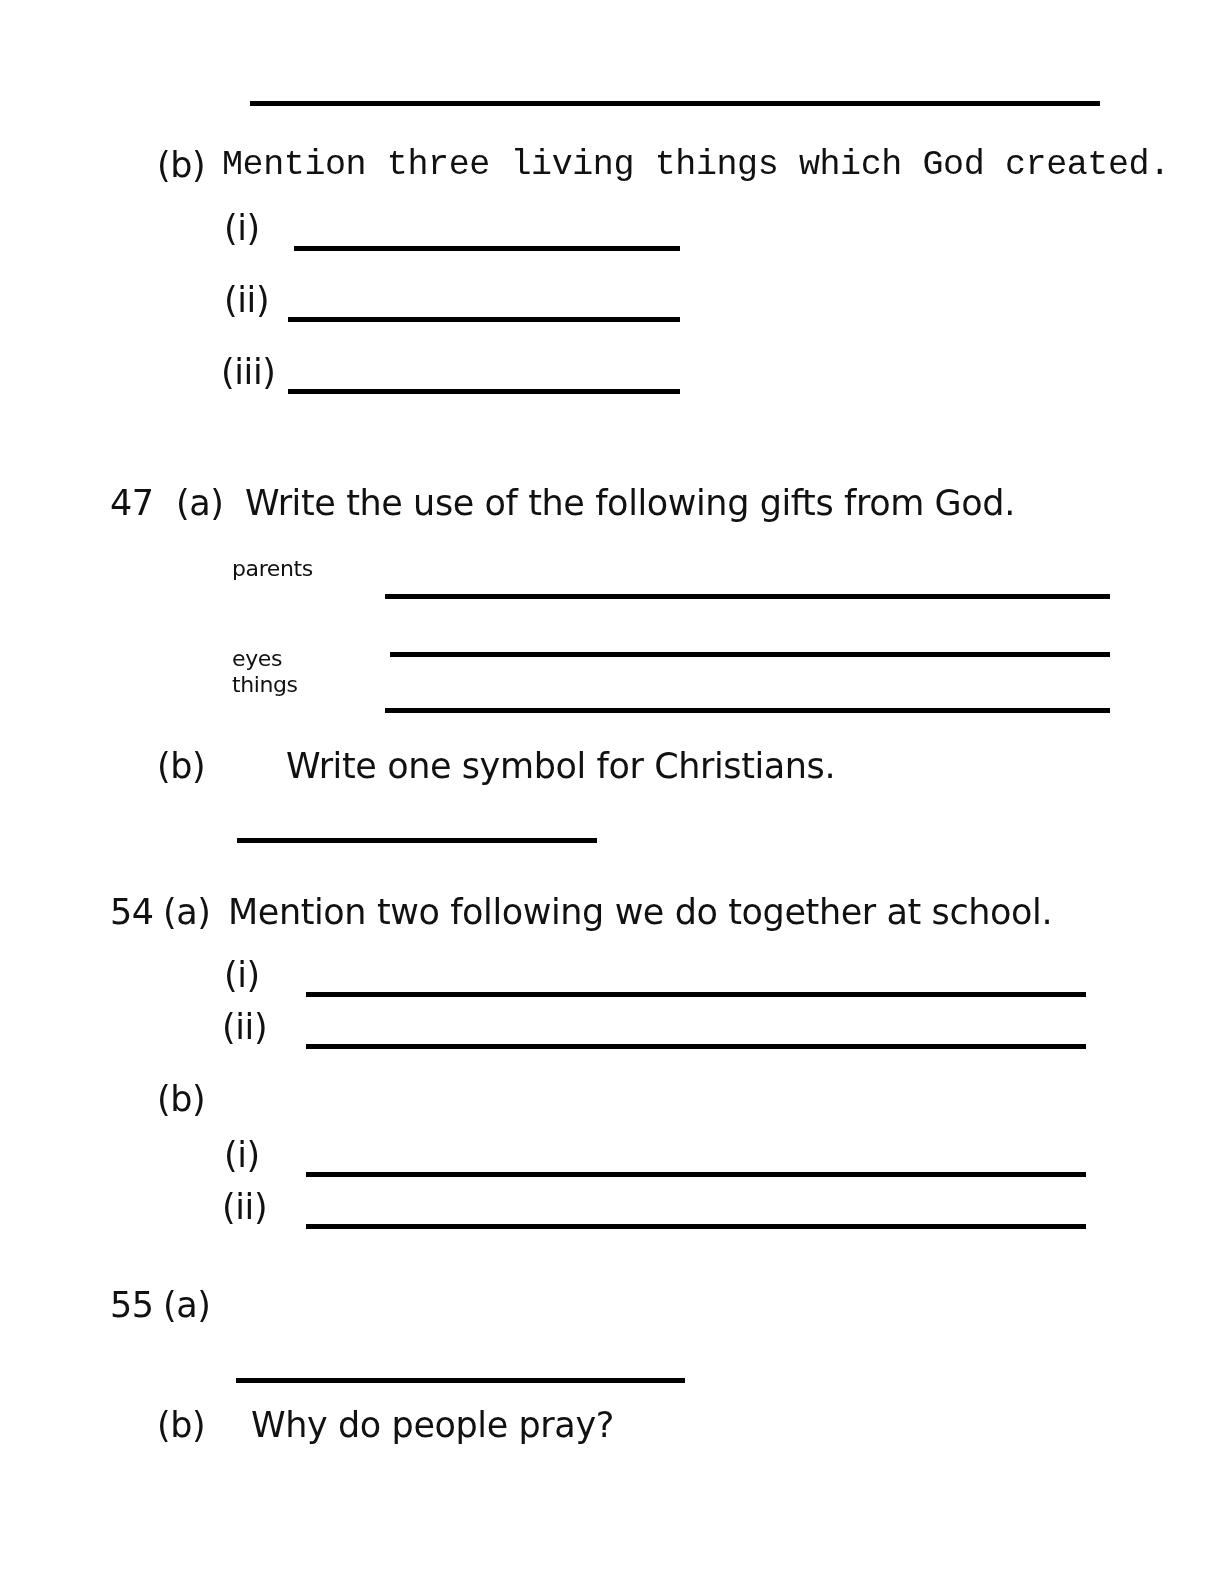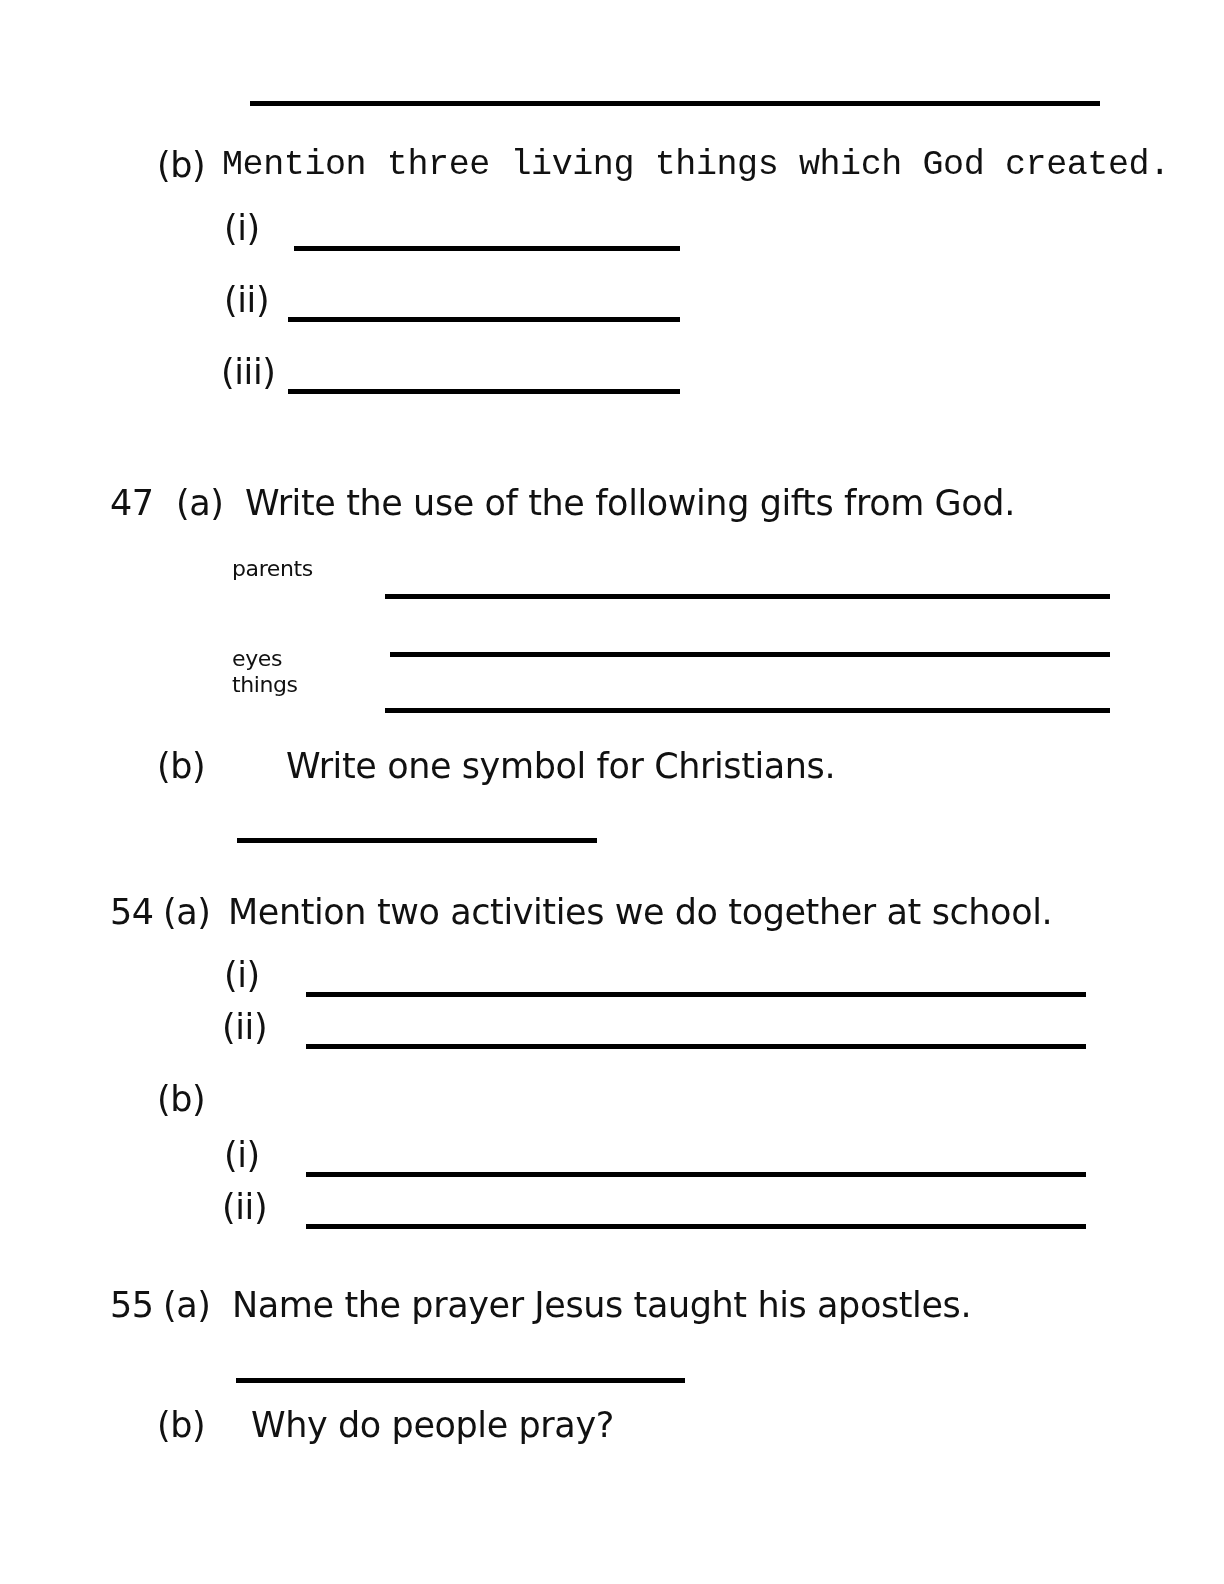--- a/index.html
+++ b/index.html
@@ -83,37 +83,36 @@
 
   <div class="txt item" style="left:232px; top:674px;">things</div>
   <div class="rule" style="left:385px; top:708px; width:725px;"></div>
 
   <div class="txt label" style="left:157px; top:749px;">(b)</div>
   <div class="txt qtext" style="left:246px; top:749px;margin-left:40px;">Write one symbol for Christians.</div>
   <div class="rule" style="left:237px; top:838px; width:360px;"></div>
 
   <div class="txt qnum" style="left:110px; top:895px;">54</div>
   <div class="txt label" style="left:163px; top:895px;">(a)</div>
-  <div class="txt qtext" style="left:228px; top:895px;">Mention two activities we do together at school.</div>
+  <div class="txt qtext" style="left:228px; top:895px;">Mention two following we do together at school.</div>
 
   <div class="txt roman" style="left:224px; top:958px;">(i)</div>
   <div class="rule" style="left:306px; top:992px; width:780px;"></div>
 
   <div class="txt roman" style="left:222px; top:1010px;">(ii)</div>
   <div class="rule" style="left:306px; top:1044px; width:780px;"></div>
 
   <div class="txt label" style="left:157px; top:1082px;">(b)</div>
 
   <div class="txt roman" style="left:224px; top:1138px;">(i)</div>
   <div class="rule" style="left:306px; top:1172px; width:780px;"></div>
 
   <div class="txt roman" style="left:222px; top:1190px;">(ii)</div>
   <div class="rule" style="left:306px; top:1224px; width:780px;"></div>
 
   <div class="txt qnum" style="left:110px; top:1288px;">55</div>
   <div class="txt label" style="left:163px; top:1288px;">(a)</div>
-  <div class="txt qtext" style="left:232px; top:1288px;">Name the prayer Jesus taught his apostles.</div>
   <div class="rule" style="left:236px; top:1378px; width:449px;"></div>
 
   <div class="txt label" style="left:157px; top:1408px;">(b)</div>
   <div class="txt qtext" style="left:234px; top:1408px;margin-left:17px;">Why do people pray?</div>
 
 </div>
 
 </body></html>

